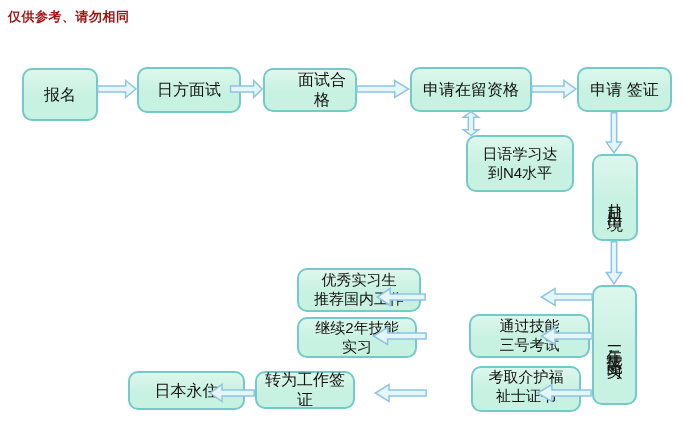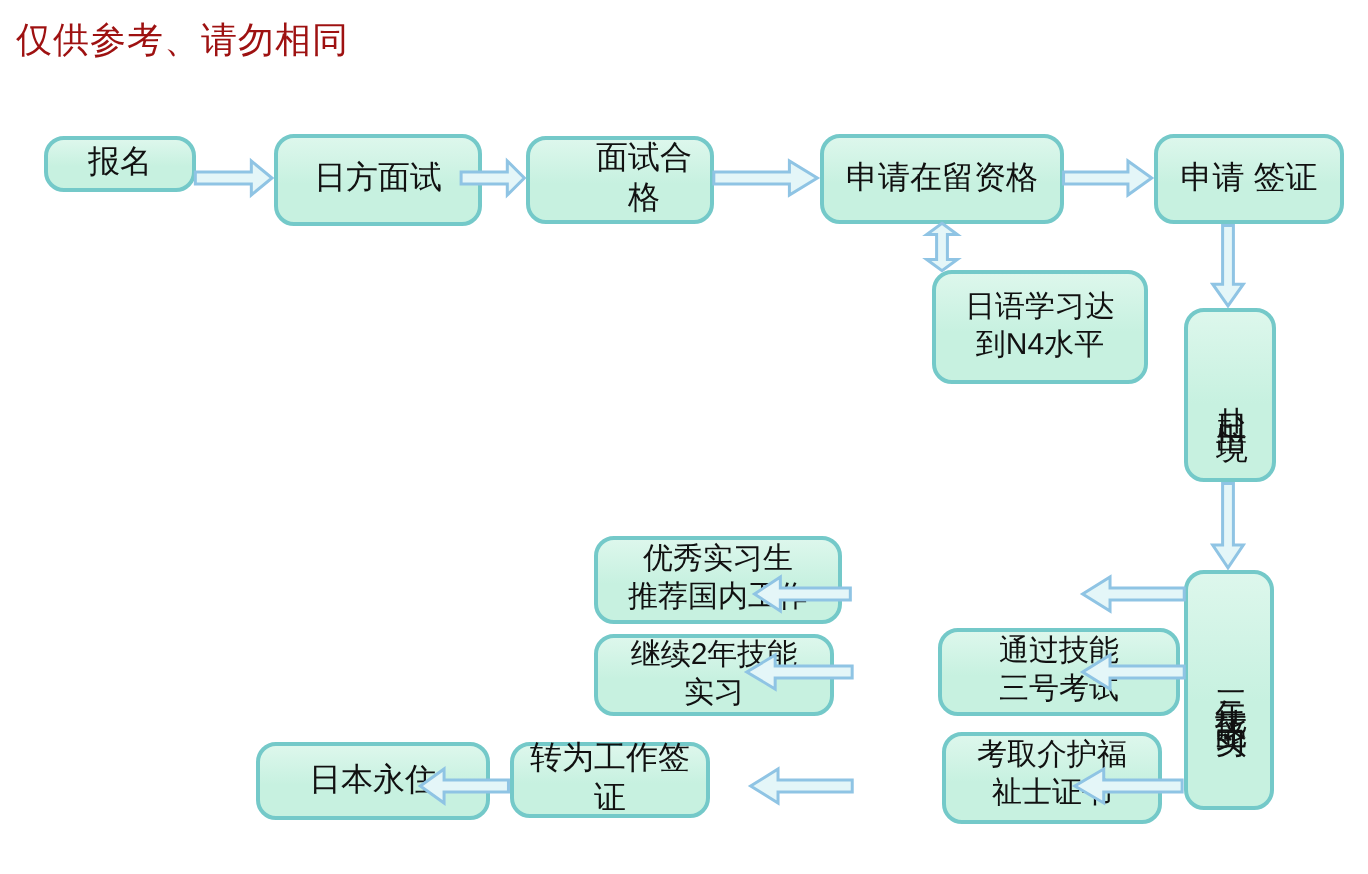--- a/index.html
+++ b/index.html
@@ -13,22 +13,22 @@
     width: 684px;
     height: 437px;
     background: var(--background, #ffffff);
     overflow: hidden;
   }
   .title {
     position: absolute;
     left: 8px;
     top: 8px;
     margin: 0;
-    font-size: 18px;
-    font-weight: normal;
+    font-size: 13px;
+    font-weight: bold;
     color: var(--title-text, #9e1111);
     letter-spacing: 0.5px;
     white-space: nowrap;
   }
   .node {
     position: absolute;
     box-sizing: border-box;
     background: linear-gradient(180deg, var(--node-fill-light, #ddf7ec) 0%, var(--node-fill, #c7f1e0) 55%);
     border: 2px solid var(--node-border, #74c9c9);
     border-radius: 10px;
@@ -57,21 +57,21 @@
     stroke-linejoin: miter;
   }
 </style>
 </head>
 <body>
 
 <div class="canvas">
 
   <h1 class="title">仅供参考、请勿相同</h1>
 
-  <div class="node" style="left:22px; top:68px; width:76px; height:28px;">报名</div>
+  <div class="node" style="left:22px; top:68px; width:76px; height:53px;">报名</div>
   <div class="node" style="left:137px; top:67px; width:104px; height:46px;">日方面试</div>
   <div class="node" style="left:263px; top:68px; width:94px; height:44px;padding-left:28px;">面试合格</div>
   <div class="node" style="left:410px; top:67px; width:122px; height:45px;">申请在留资格</div>
   <div class="node" style="left:577px; top:67px; width:95px; height:45px;">申请 签证</div>
 
   <div class="node small" style="left:422px; top:135px; width:108px; height:57px;">日语学习达
 到N4水平</div>
 
   <div class="node v" style="left:592px; top:154px; width:46px; height:87px;">赴日出境</div>
   <div class="node v" style="left:592px; top:285px; width:45px; height:120px;">三年技能实习</div>

